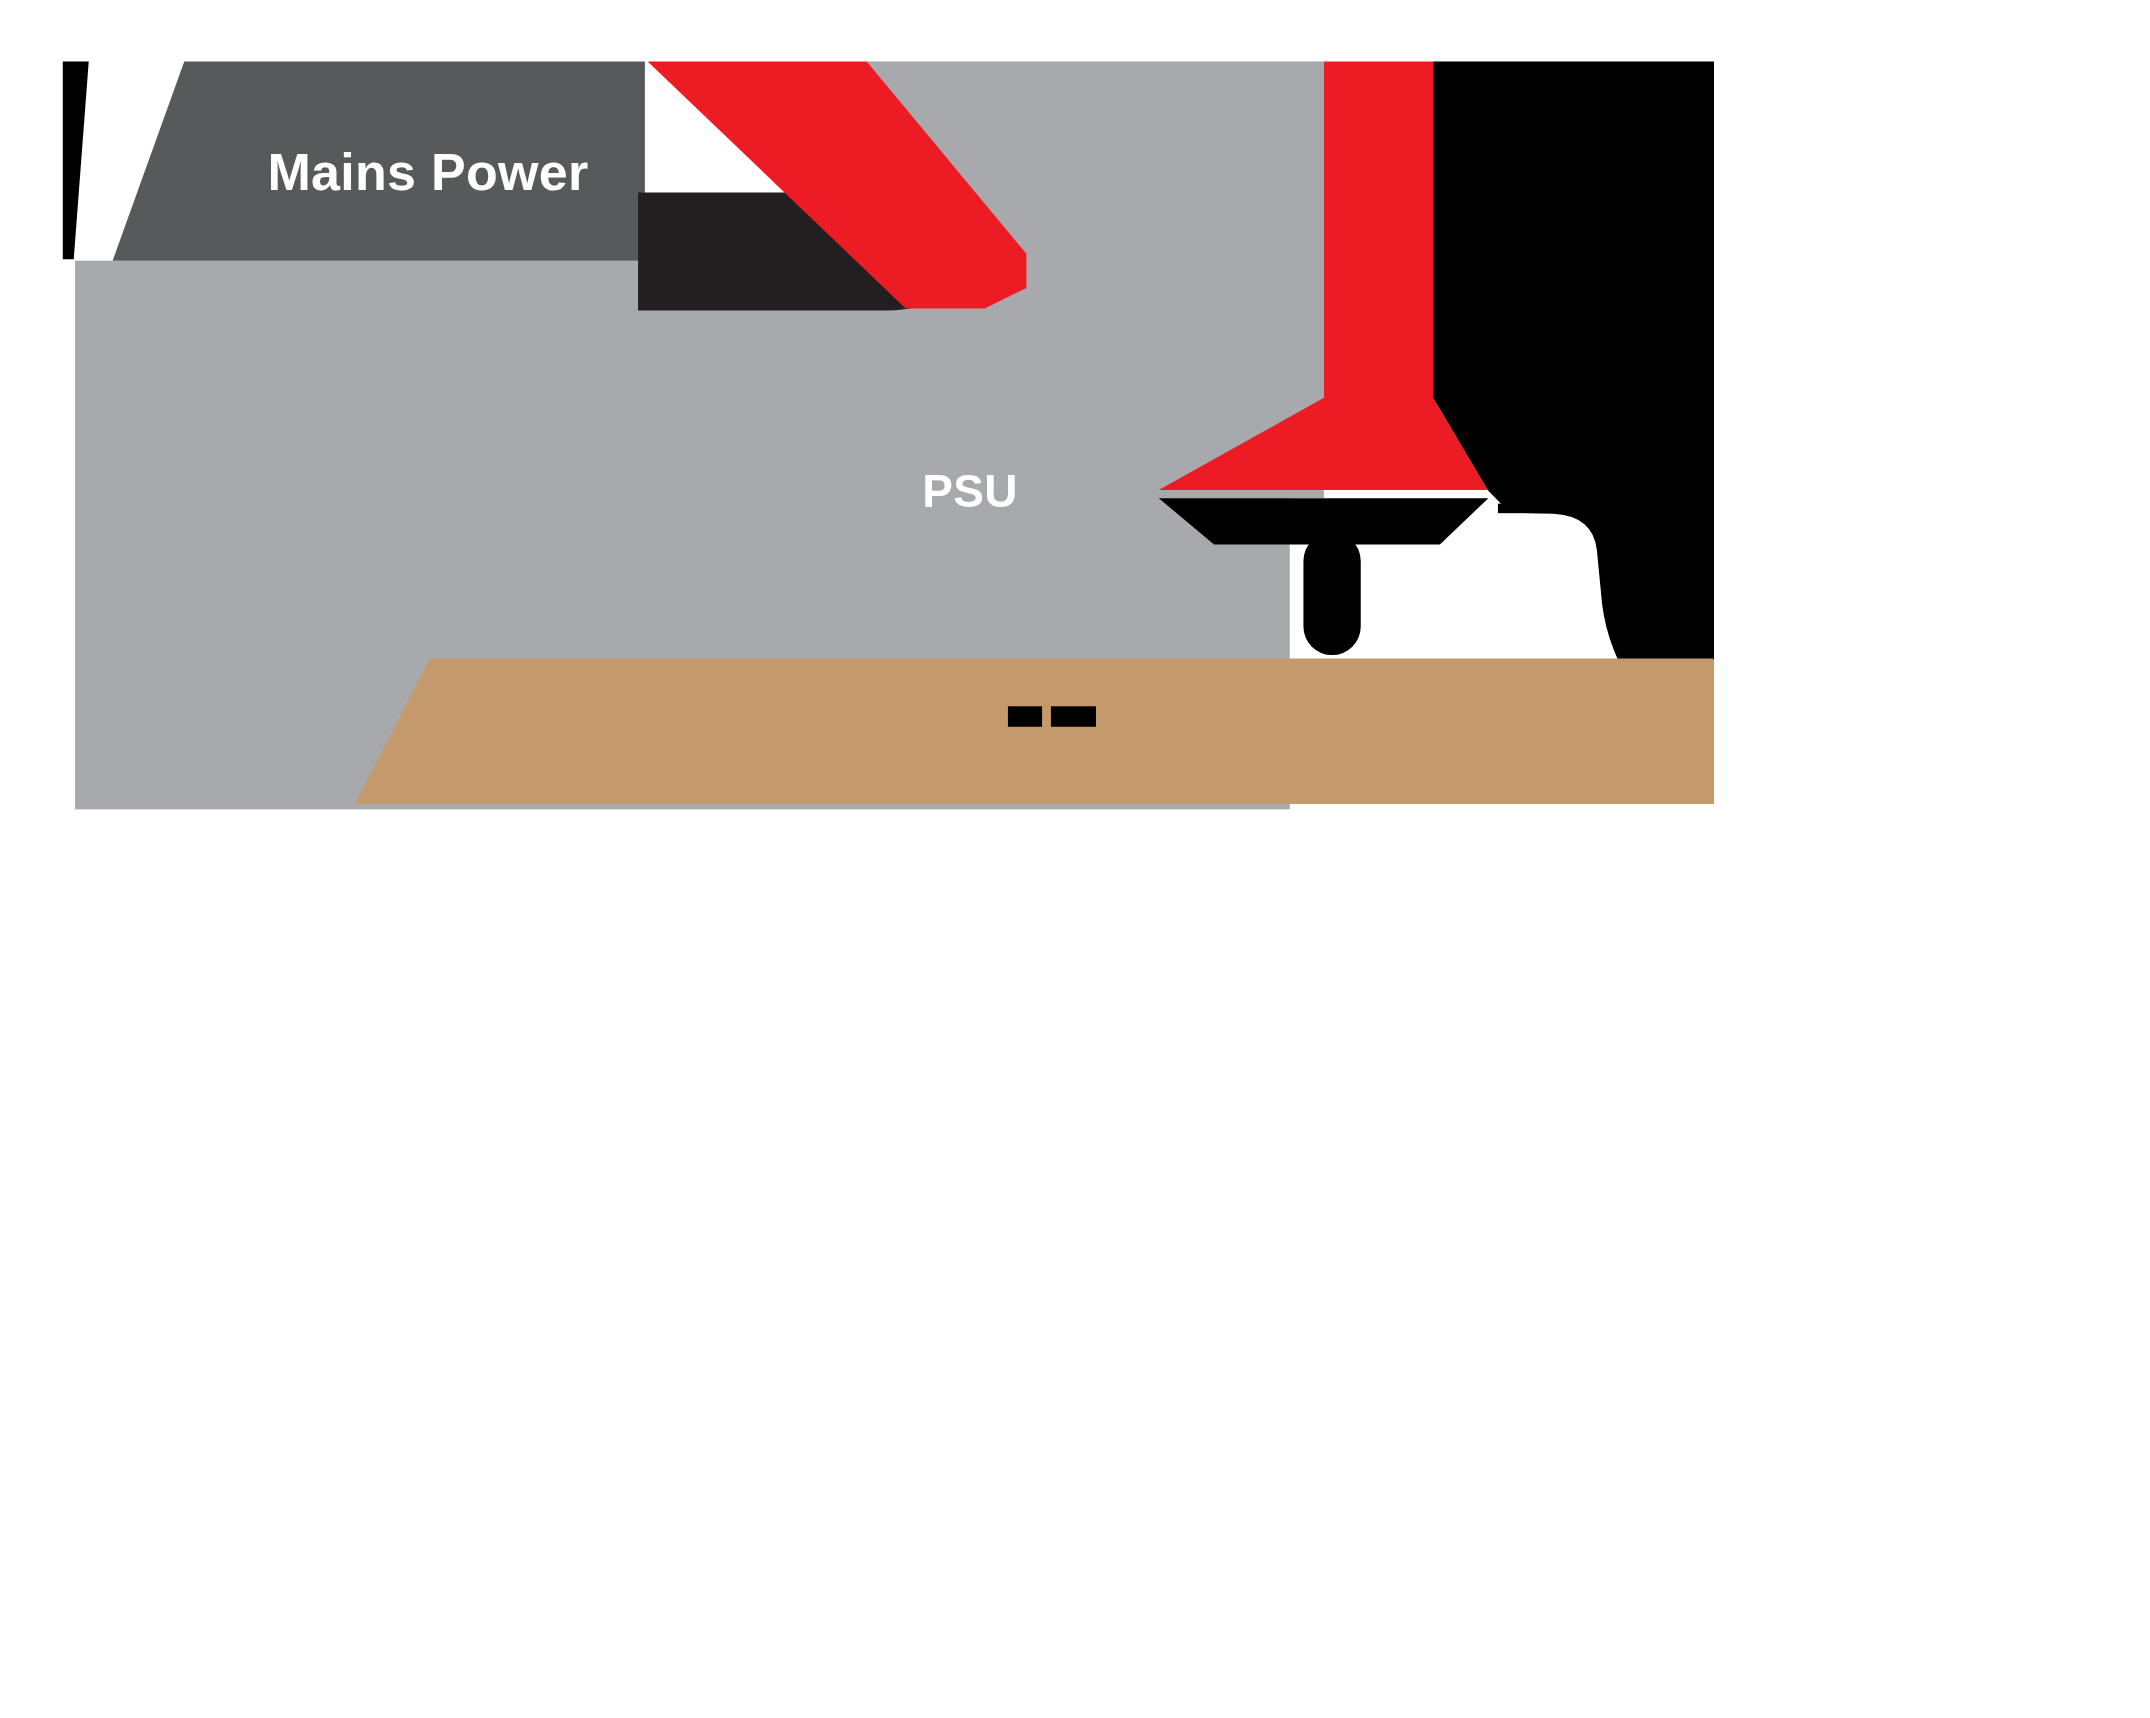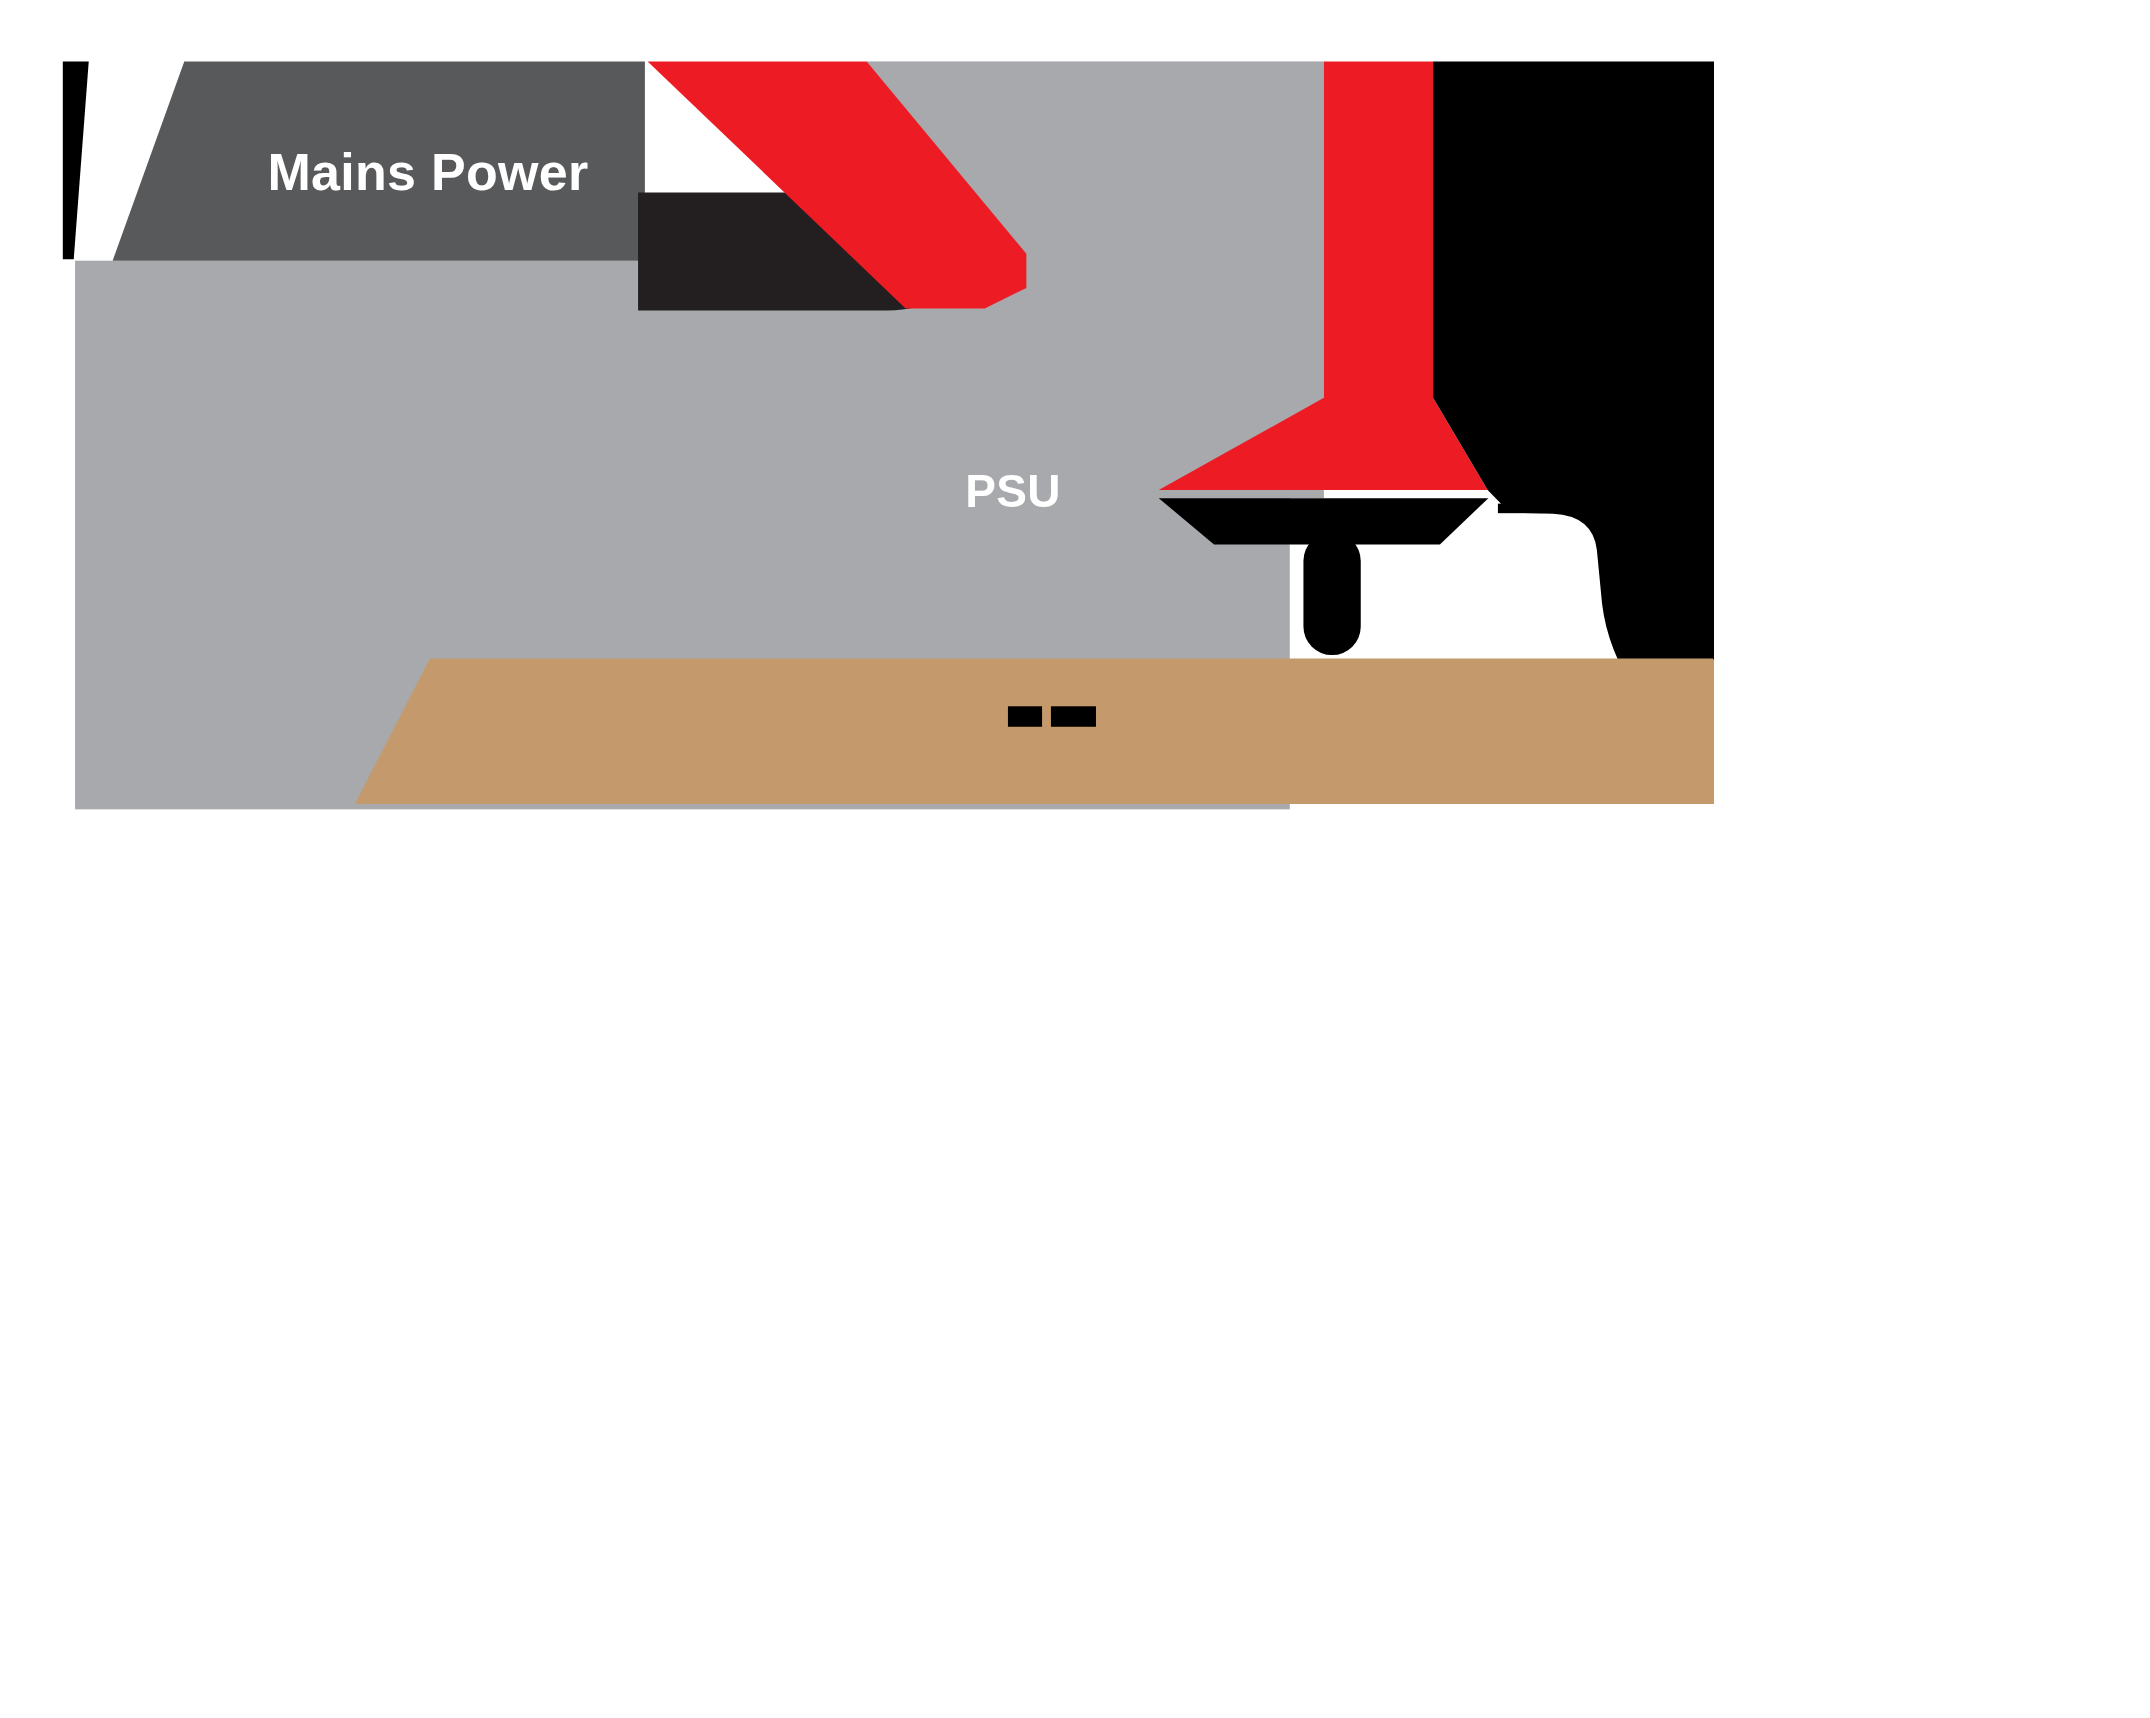--- a/index.html
+++ b/index.html
@@ -41,21 +41,20 @@
     left: 429px;
     top: 482px;
     font-size: 46px;
     line-height: 65px;
     white-space: normal;
   }
   .label-psu {
     left: 970px;
     top: 491px;
     font-size: 46px;
-    margin-left: 43px;
   }
 </style>
 </head>
 <body>
 
 <div class="canvas">
 
   <svg class="diagram-svg" viewBox="0 0 3152 2519" xmlns="http://www.w3.org/2000/svg">
 
     <rect x="110" y="382" width="1780" height="804" fill="#a7a9ac"></rect>

